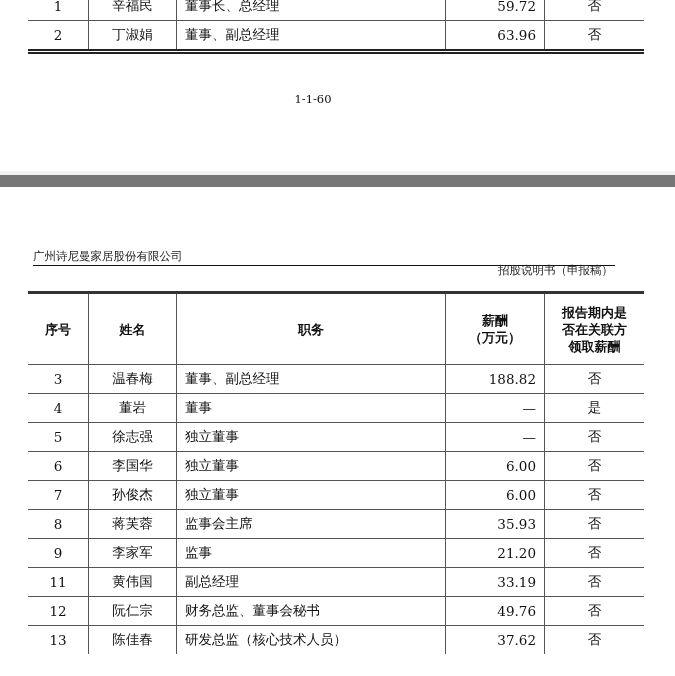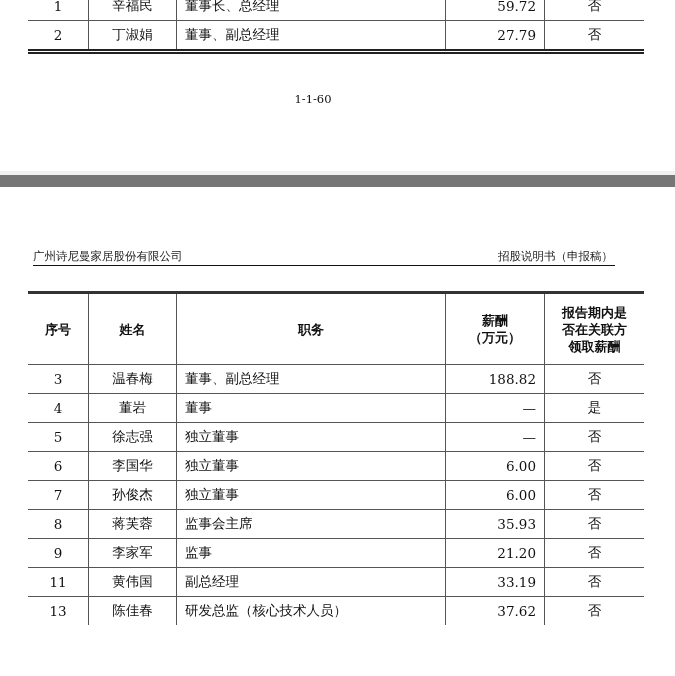--- a/index.html
+++ b/index.html
@@ -23,21 +23,21 @@
   #top-table { top:-8px; }
   #top-table tr:first-child td { border-top:none; }
   #top-table tr:last-child td { border-bottom:4px double #222; border-bottom-width:5px; }
 
   .page-number { position:absolute; top:92px; left:0; width:626px; text-align:center; font-size:11.5px; }
 
   .doc-header { position:absolute; top:60px; left:33px; width:582px; height:18px;
                 border-bottom:1.5px solid #111; font-size:11.5px;
                 font-family: "DejaVu Sans", "Liberation Sans", sans-serif; color:#222; }
   .doc-header .left { position:absolute; left:0; top:2px; }
-  .doc-header .right { position:absolute; right:2px; top:2px; }
+  .doc-header .right { position:absolute; right:2px; top:16px; }
 
   #main-table { top:104px; border-top:3px solid #333; }
   #main-table th { font-weight:bold; font-family:"DejaVu Sans","Liberation Sans",sans-serif;
                    font-size:13px; height:70px; line-height:17px; vertical-align:middle; }
   #main-table th.c3 { text-align:center; padding-left:0;margin-top:21px; }
   #main-table th.c4 { text-align:center; padding-right:0; }
   #main-table tr.header-row th { border-top:none; }
   #main-table tr.first-data td { border-top:1px solid #555; }
 </style>
 </head>
@@ -50,21 +50,21 @@
       <td class="c1">1</td>
       <td class="c2">辛福民</td>
       <td class="c3">董事长、总经理</td>
       <td class="c4">59.72</td>
       <td class="c5">否</td>
     </tr>
     <tr>
       <td class="c1">2</td>
       <td class="c2">丁淑娟</td>
       <td class="c3">董事、副总经理</td>
-      <td class="c4">27.79</td>
+      <td class="c4">63.96</td>
       <td class="c5">否</td>
     </tr>
   </tbody>
     </table>
   <div class="page-number">1-1-60</div>
 </div>
 
 <div class="sep-shadow"></div>
 <div class="sep"></div>
 
@@ -140,20 +140,27 @@
       <td class="c5">否</td>
     </tr>
     <tr>
       <td class="c1">11</td>
       <td class="c2">黄伟国</td>
       <td class="c3">副总经理</td>
       <td class="c4">33.19</td>
       <td class="c5">否</td>
     </tr>
     <tr>
+      <td class="c1">12</td>
+      <td class="c2">阮仁宗</td>
+      <td class="c3">财务总监、董事会秘书</td>
+      <td class="c4">49.76</td>
+      <td class="c5">否</td>
+    </tr>
+    <tr>
       <td class="c1">13</td>
       <td class="c2">陈佳春</td>
       <td class="c3">研发总监（核心技术人员）</td>
       <td class="c4">37.62</td>
       <td class="c5">否</td>
     </tr>
 
   </tbody>
     </table>
 </div>

